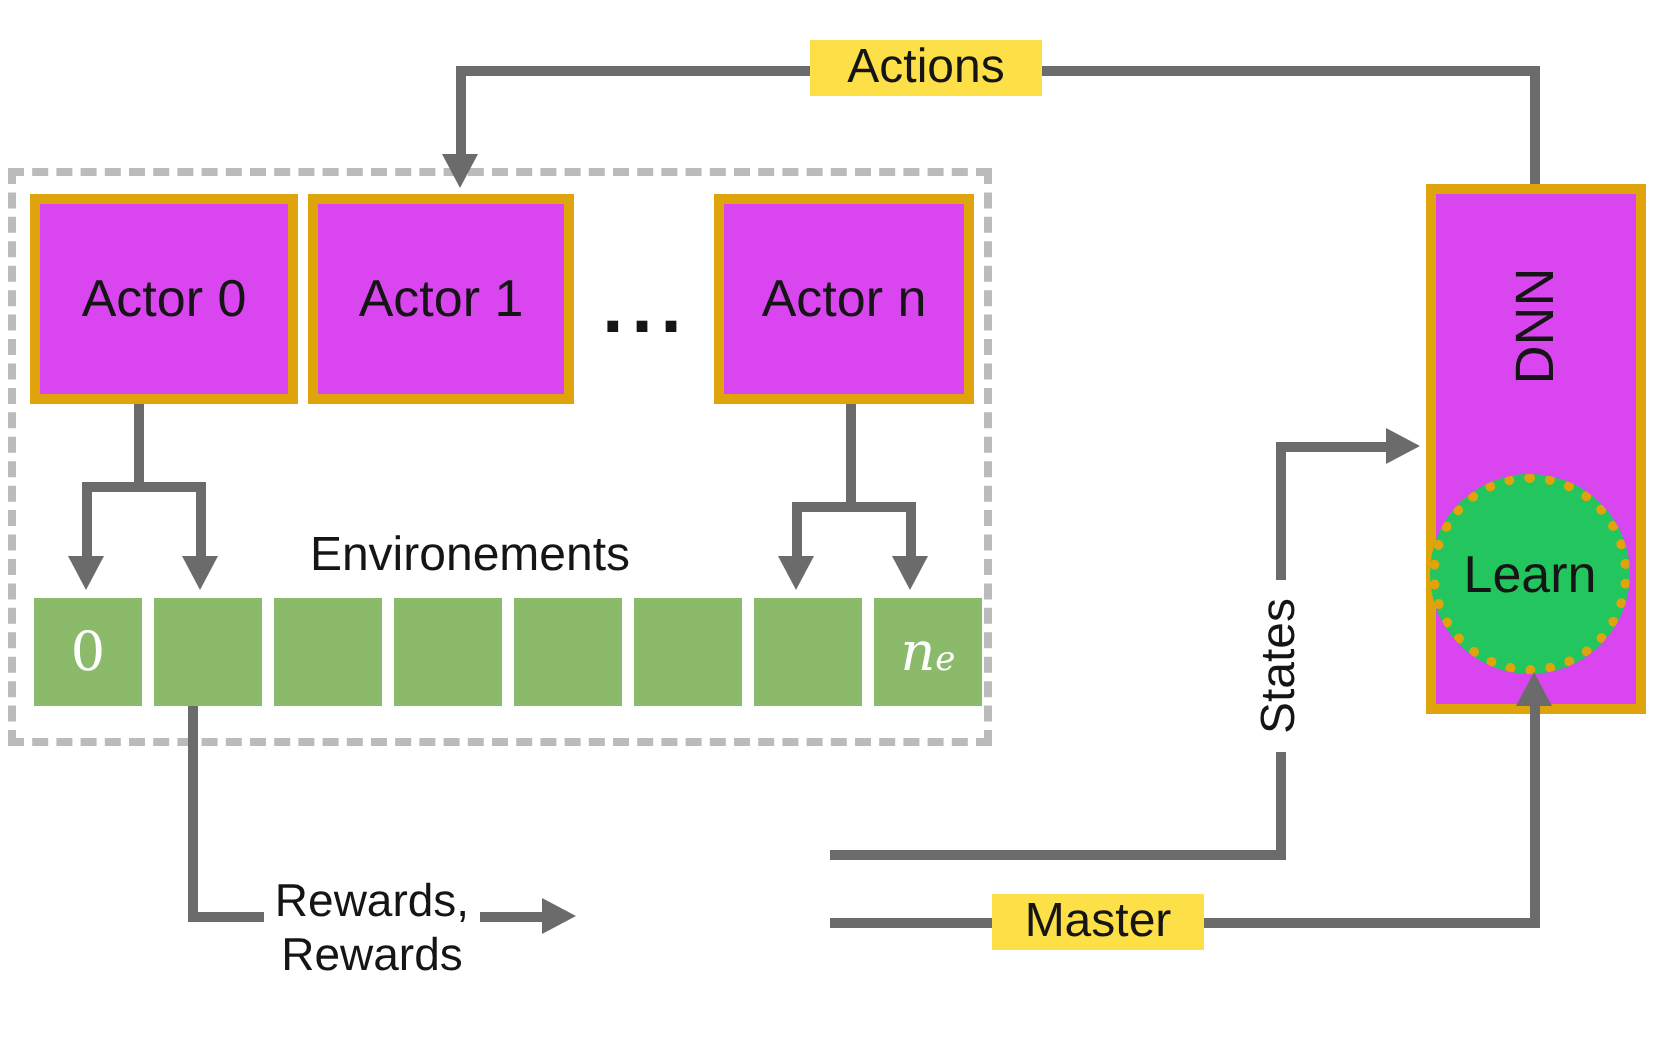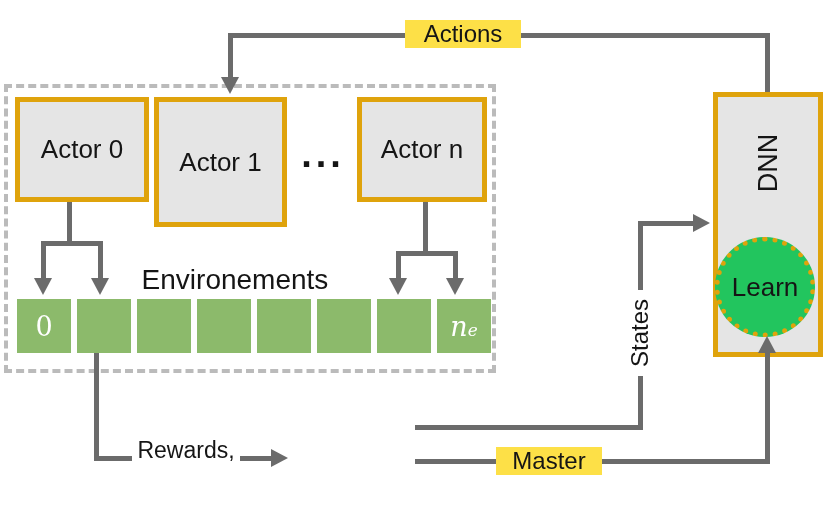--- a/index.html
+++ b/index.html
@@ -9,21 +9,21 @@
     --dash:#BBBBBB;
     --ink:#151515;
   }
   html,body{margin:0;padding:0;background:#ffffff;}
   #canvas{
     position:relative;width:830px;height:519px;background:#ffffff;overflow:hidden;
     font-family:"Liberation Sans", sans-serif;color:var(--ink);
   }
   
   .obox{
-    position:absolute;border:5px solid var(--orange);background:#e5e5e5;
+    position:absolute;border:5px solid var(--orange);background:#d946ef;
     display:flex;align-items:center;justify-content:center;
     font-size:26px;color:var(--ink);box-sizing:border-box;
   }
   
   .dashed-box{
     position:absolute;border:4px dashed var(--dash);background:#ffffff;box-sizing:border-box;
   }
   
   #env-row{position:absolute;left:17px;top:299px;display:flex;gap:6px;}
   .env-cell{
@@ -61,21 +61,21 @@
   
   #states-label{
     position:absolute;left:597px;top:318px;width:86px;height:30px;
     background:#ffffff;display:flex;align-items:center;justify-content:center;
     transform:rotate(-90deg);font-size:24px;
   }
   #states-rewards-label{
     position:absolute;left:132px;top:437px;width:108px;background:#ffffff;
     text-align:center;font-size:23px;line-height:27px;
   }
-  #env-label{position:absolute;left:135px;top:264px;width:200px;text-align:center;font-size:28px;}
+  #env-label{position:absolute;left:135px;top:264px;width:200px;text-align:center;font-size:24px;}
 </style>
 </head>
 <body>
 
 <div id="canvas">
 
   <div class="dashed-box" style="left:4px;top:84px;width:492px;height:289px;"></div>
 
   <div id="env-label">Environements</div>
 
@@ -91,21 +91,21 @@
       <div class="env-cell"></div>
       <div class="env-cell">
         <span class="math">n</span>
         <sub>e</sub>
       </div>
     </div>
 
   <div class="obox" style="left:15px;top:97px;width:134px;height:105px;">
     <span>Actor 0</span>
   </div>
-  <div class="obox" style="left:154px;top:97px;width:133px;height:130px;justify-content:center;">
+  <div class="obox" style="left:154px;top:97px;width:133px;height:105px;justify-content:center;">
     <span>Actor 1</span>
   </div>
   <div class="dots" style="left:297px;top:133px;width:52px;text-align:center;">...</div>
   <div class="obox" style="left:357px;top:97px;width:130px;height:105px;">
     <span>Actor n</span>
   </div>
 
   <div class="obox" style="left:713px;top:92px;width:110px;height:265px;">
     <span id="dnn-label">DNN</span>
   </div>
@@ -144,19 +144,20 @@
   <div class="ah right" style="left:693px;top:214px;"></div>
 
   <div class="line" style="left:415px;top:459px;width:355px;height:5px;"></div>
   <div class="line" style="left:765px;top:352px;width:5px;height:112px;"></div>
   <div class="ah up" style="left:758px;top:336px;"></div>
 
   <div class="line-label" style="left:405px;top:20px;width:104px;">Actions</div>
 
   <div id="states-rewards-label">
     <div>Rewards,</div>
+    <div>Rewards</div>
   </div>
 
   <div id="states-label">States</div>
 
   <div class="line-label" style="left:496px;top:447px;width:94px;">Master</div>
 
 </div>
 
 </body></html>

